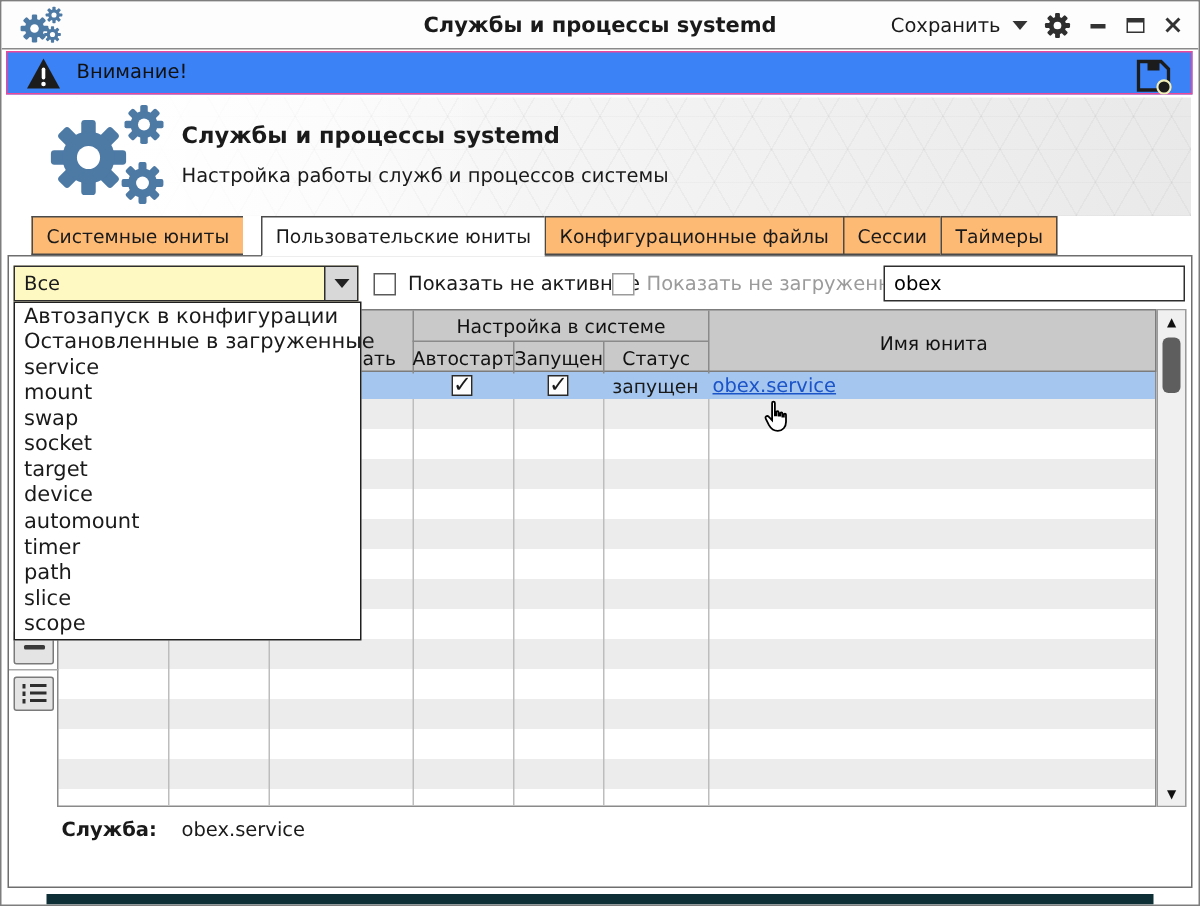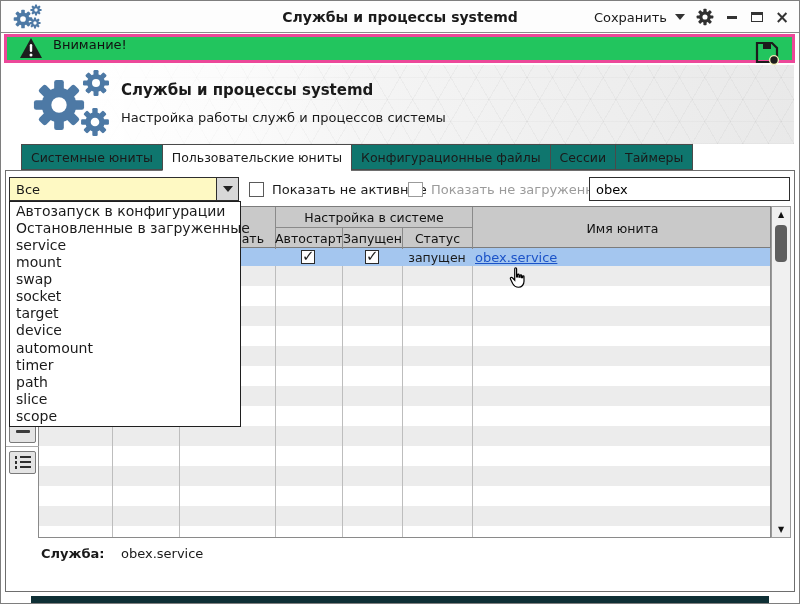--- a/index.html
+++ b/index.html
@@ -15,43 +15,43 @@
   .tb-right { position:absolute; right:10px; top:0; height:32px; display:flex; align-items:center; gap:11px; }
   .tb-save { display:flex; align-items:center; gap:8px; }
   .caret { width:0; height:0; border-left:5px solid transparent; border-right:5px solid transparent; border-top:6px solid #333; display:inline-block; }
   .winbtn { font-size:15px; color:#333; line-height:1; display:flex; align-items:center; justify-content:center; width:14px; height:16px; }
   .minim { width:10px; height:3px; background:#333; }
   .maxim { width:12px; height:10px; border:1.5px solid #333; border-top:3.5px solid #333; }
   .closex { font-size:17px; font-weight:bold; color:#333; }
   .gear-dark { color:#2f2f2f; }
 
   
-  .warnbar { position:absolute; left:3px; right:4px; top:33px; height:29px; background:#22c55e; border:3px solid #ec4899; display:flex; align-items:flex-start; }
+  .warnbar { position:absolute; left:3px; right:4px; top:33px; height:29px; background:#3b82f6; border:1px solid #ec4899; display:flex; align-items:center; }
   .warn-icon { margin-left:12px; }
   .warn-text { margin-left:10px; font-size:13px; color:#111; }
   .warn-save { position:absolute; right:12px; top:3px; }
 
   
   .banner { position:absolute; left:5px; right:5px; top:64px; height:79px;
     background:
       repeating-linear-gradient(0deg, rgba(0,0,0,0.022) 0 1px, transparent 1px 22px),
       repeating-linear-gradient(60deg, rgba(0,0,0,0.030) 0 1px, transparent 1px 22px),
       repeating-linear-gradient(-60deg, rgba(0,0,0,0.030) 0 1px, transparent 1px 22px),
       linear-gradient(90deg, #ffffff 0%, #f7f7f7 35%, #e9e9e9 100%);
   }
   .banner-fade { position:absolute; left:0; top:0; width:45%; height:100%; background:linear-gradient(90deg,#fff 20%,transparent 100%); }
   .banner-gears { position:absolute; left:26px; top:4px; width:92px; height:72px; }
   .banner-title { position:absolute; left:115px; top:16px; font-weight:bold; font-size:15px; }
   .banner-sub { position:absolute; left:115px; top:45px; font-size:13px; }
 
   
   .tabs { position:absolute; left:20px; top:143px; height:26px; display:flex; z-index:3; }
-  .tab { height:26px; padding:0 9px; display:flex; align-items:center; background:#0f766e; border:1px solid #4a4a4a; border-right:none; font-size:12.5px; white-space:nowrap; }
+  .tab { height:26px; padding:0 9px; display:flex; align-items:center; background:#fdba74; border:1px solid #4a4a4a; border-right:none; font-size:12.5px; white-space:nowrap; }
   .tab:last-child { border-right:1px solid #4a4a4a; }
-  .tab.active { background:#fff; border-bottom:1px solid #fff; height:27px; position:relative; top:0; }
+  .tab.active { background:#fff; border-bottom:1px solid #fff; height:27px; position:relative; top:0;margin-left:12px; }
 
   
   .panel { position:absolute; left:4px; right:4px; top:169px; bottom:11px; background:#fff; border:1px solid #6e6e6e; }
 
   
   .combo { position:absolute; left:8px; top:176px; width:230px; height:24px; border:1px solid #2e2e2e; background:#fef9c3; display:flex; z-index:11; }
   .combo-text { flex:1; display:flex; align-items:center; padding-left:6px; }
   .combo-btn { width:22px; border-left:1px solid #2e2e2e; background:#d8d8d8; display:flex; align-items:center; justify-content:center; }
   .combo-btn .caret { border-top-color:#222; }
   .chk { position:absolute; top:176px; height:24px; display:flex; align-items:center; gap:8px; }

